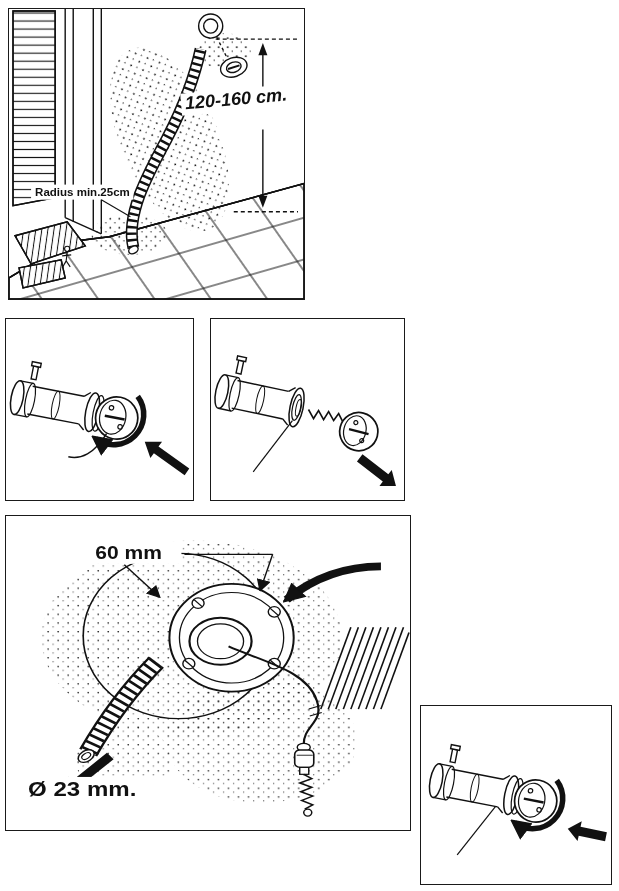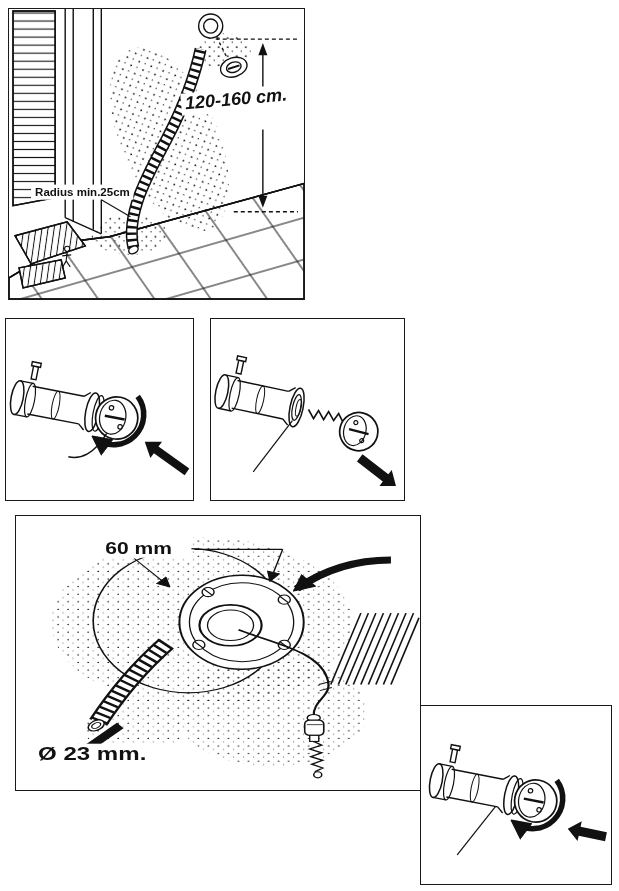--- a/index.html
+++ b/index.html
@@ -173,21 +173,21 @@
         <ellipse cx="-4" cy="0" rx="11" ry="15" stroke-width="1.2"></ellipse>
         <line x1="-10" y1="0" x2="10" y2="0" stroke-width="2.2"></line>
         <circle cx="-5" cy="-8" r="2" stroke-width="1.2"></circle>
         <circle cx="5" cy="8" r="2" stroke-width="1.2"></circle>
       </g>
       <line x1="42" y1="152" x2="81" y2="101" stroke-width="1.2"></line>
       <polygon points="150.7,134.4 176.4,154.5 179.8,150.2 184,166 167.6,166.0 170.9,161.7 145.2,141.6" fill="#111" stroke="none"></polygon>
     </svg>
   </section>
 
-  <section class="panel" style="left:15px;top:515px;width:406px;height:276px">
+  <section class="panel" style="left:5px;top:515px;width:406px;height:316px">
     <svg viewBox="0 0 403 361" preserveAspectRatio="none" stroke="#111" fill="none" stroke-width="1.4">
       <defs>
         <pattern id="p4dots" width="10" height="10" patternUnits="userSpaceOnUse">
           <circle cx="2" cy="3" r="0.85" fill="#111" stroke="none"></circle>
           <circle cx="7" cy="7.5" r="0.6" fill="#111" stroke="none"></circle>
         </pattern>
         <marker id="p4dim" markerUnits="userSpaceOnUse" markerWidth="14" markerHeight="14" refX="11" refY="7" orient="auto">
           <path d="M1,1 L13,7 L1,13 Z" fill="#111"></path>
         </marker>
         <marker id="p4big" markerUnits="userSpaceOnUse" markerWidth="22" markerHeight="22" refX="17" refY="11" orient="auto">

